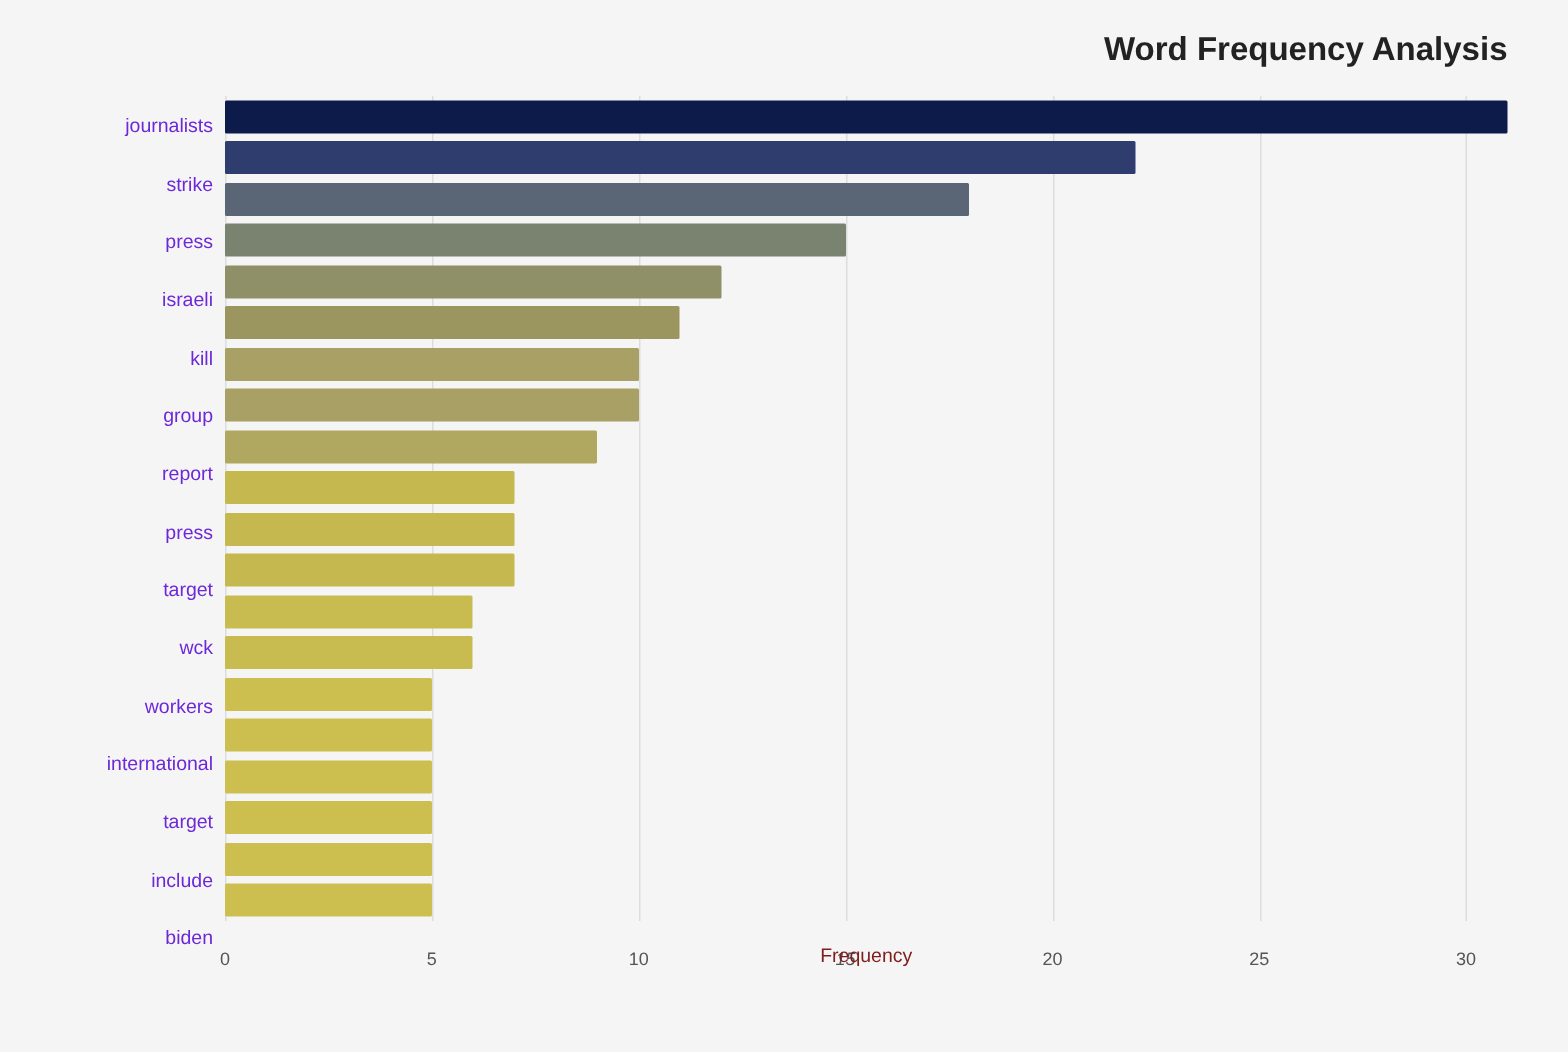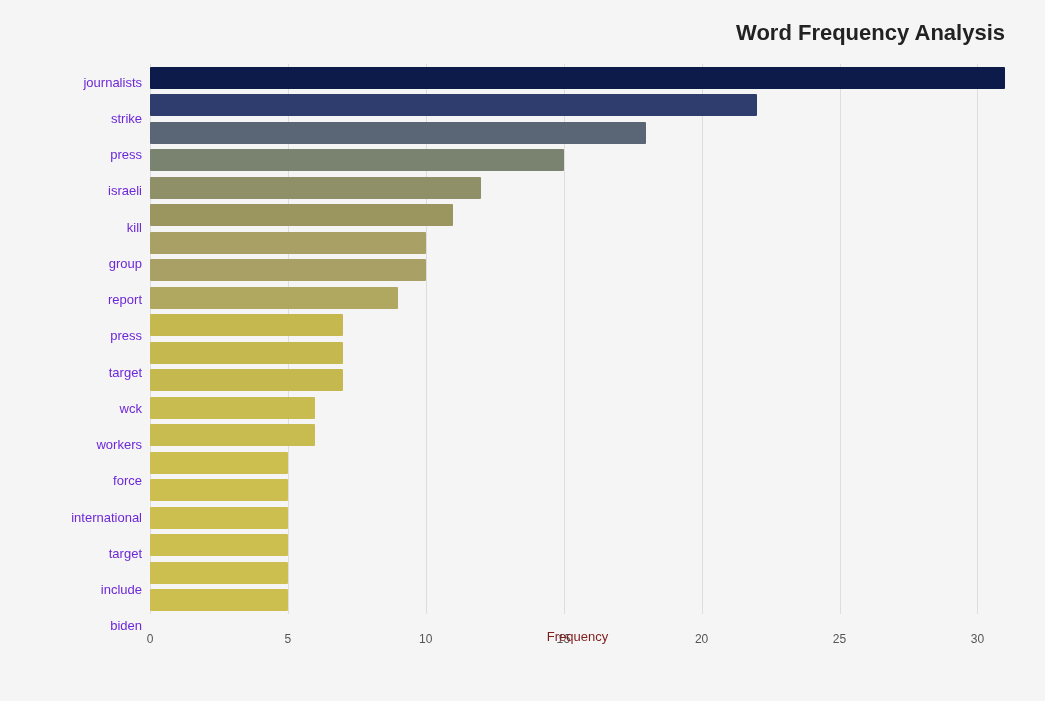--- a/index.html
+++ b/index.html
@@ -129,21 +129,20 @@
         <div class="y-label">strike</div>
         <div class="y-label">press</div>
         <div class="y-label">israeli</div>
         <div class="y-label">kill</div>
         <div class="y-label">group</div>
         <div class="y-label">report</div>
         <div class="y-label">press</div>
         <div class="y-label">target</div>
         <div class="y-label">wck</div>
         <div class="y-label">workers</div>
-        <div class="y-label">force</div>
         <div class="y-label">international</div>
         <div class="y-label">target</div>
         <div class="y-label">include</div>
         <div class="y-label">biden</div>
       </div>
 
     <div class="bars-area" id="bars-area">
 
       <div class="grid-lines" id="grid-lines">
           <div class="grid-line" style="left: 0%;"></div>

